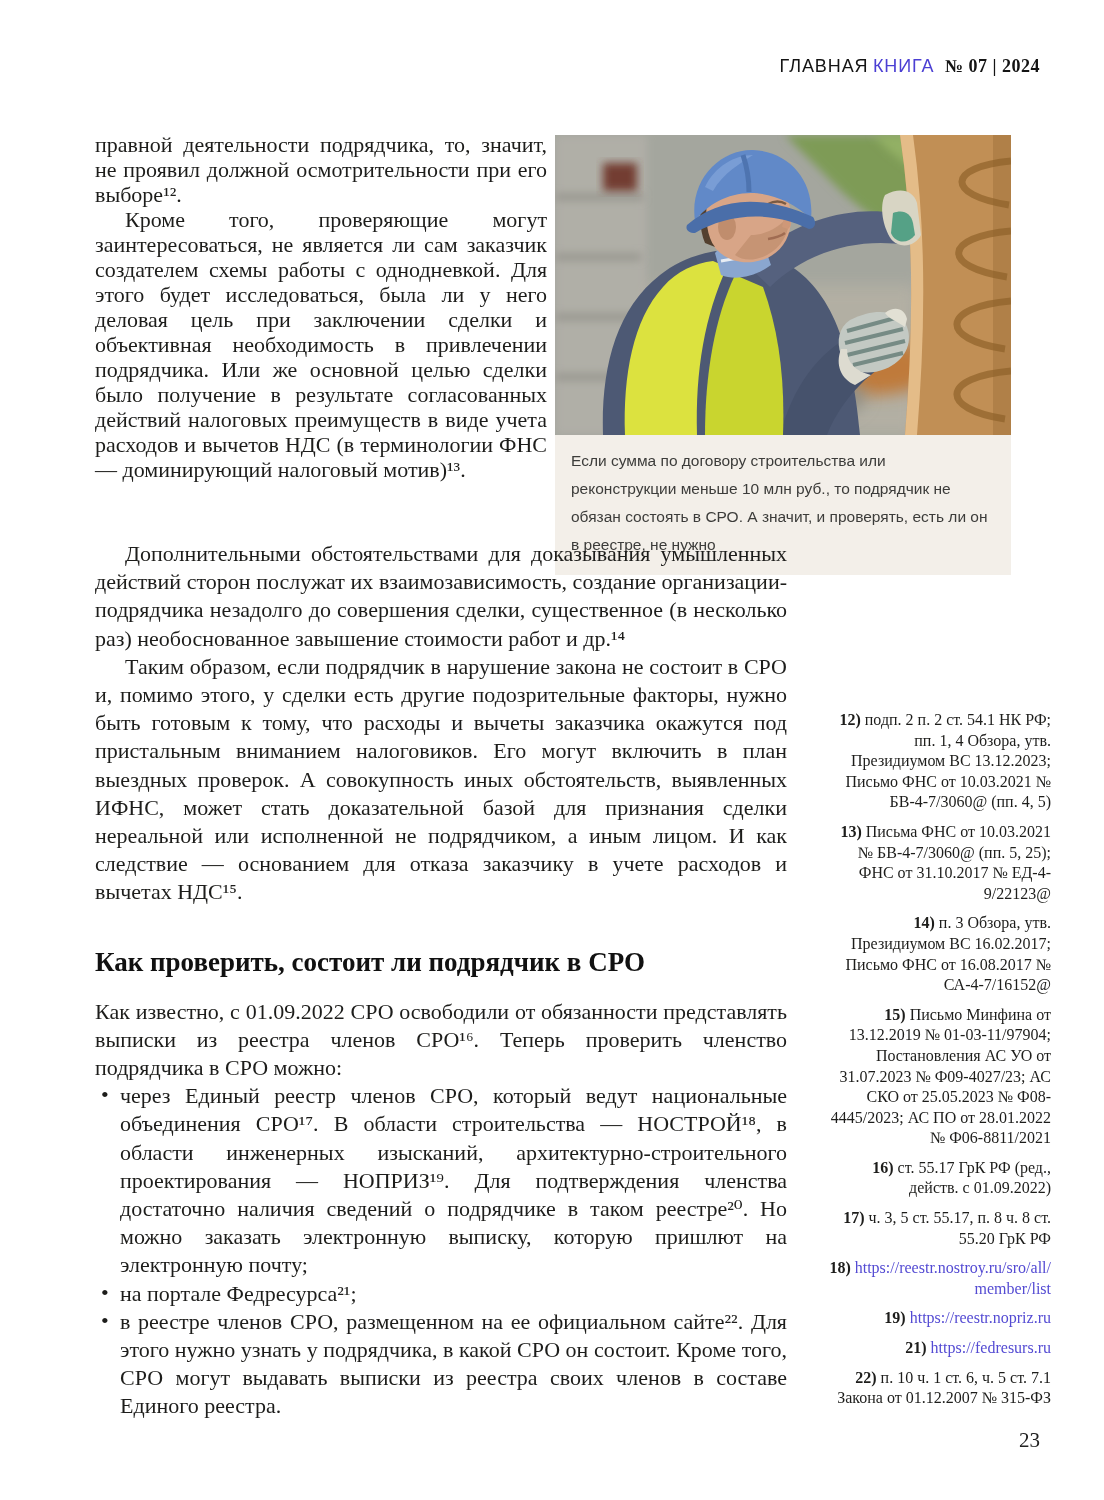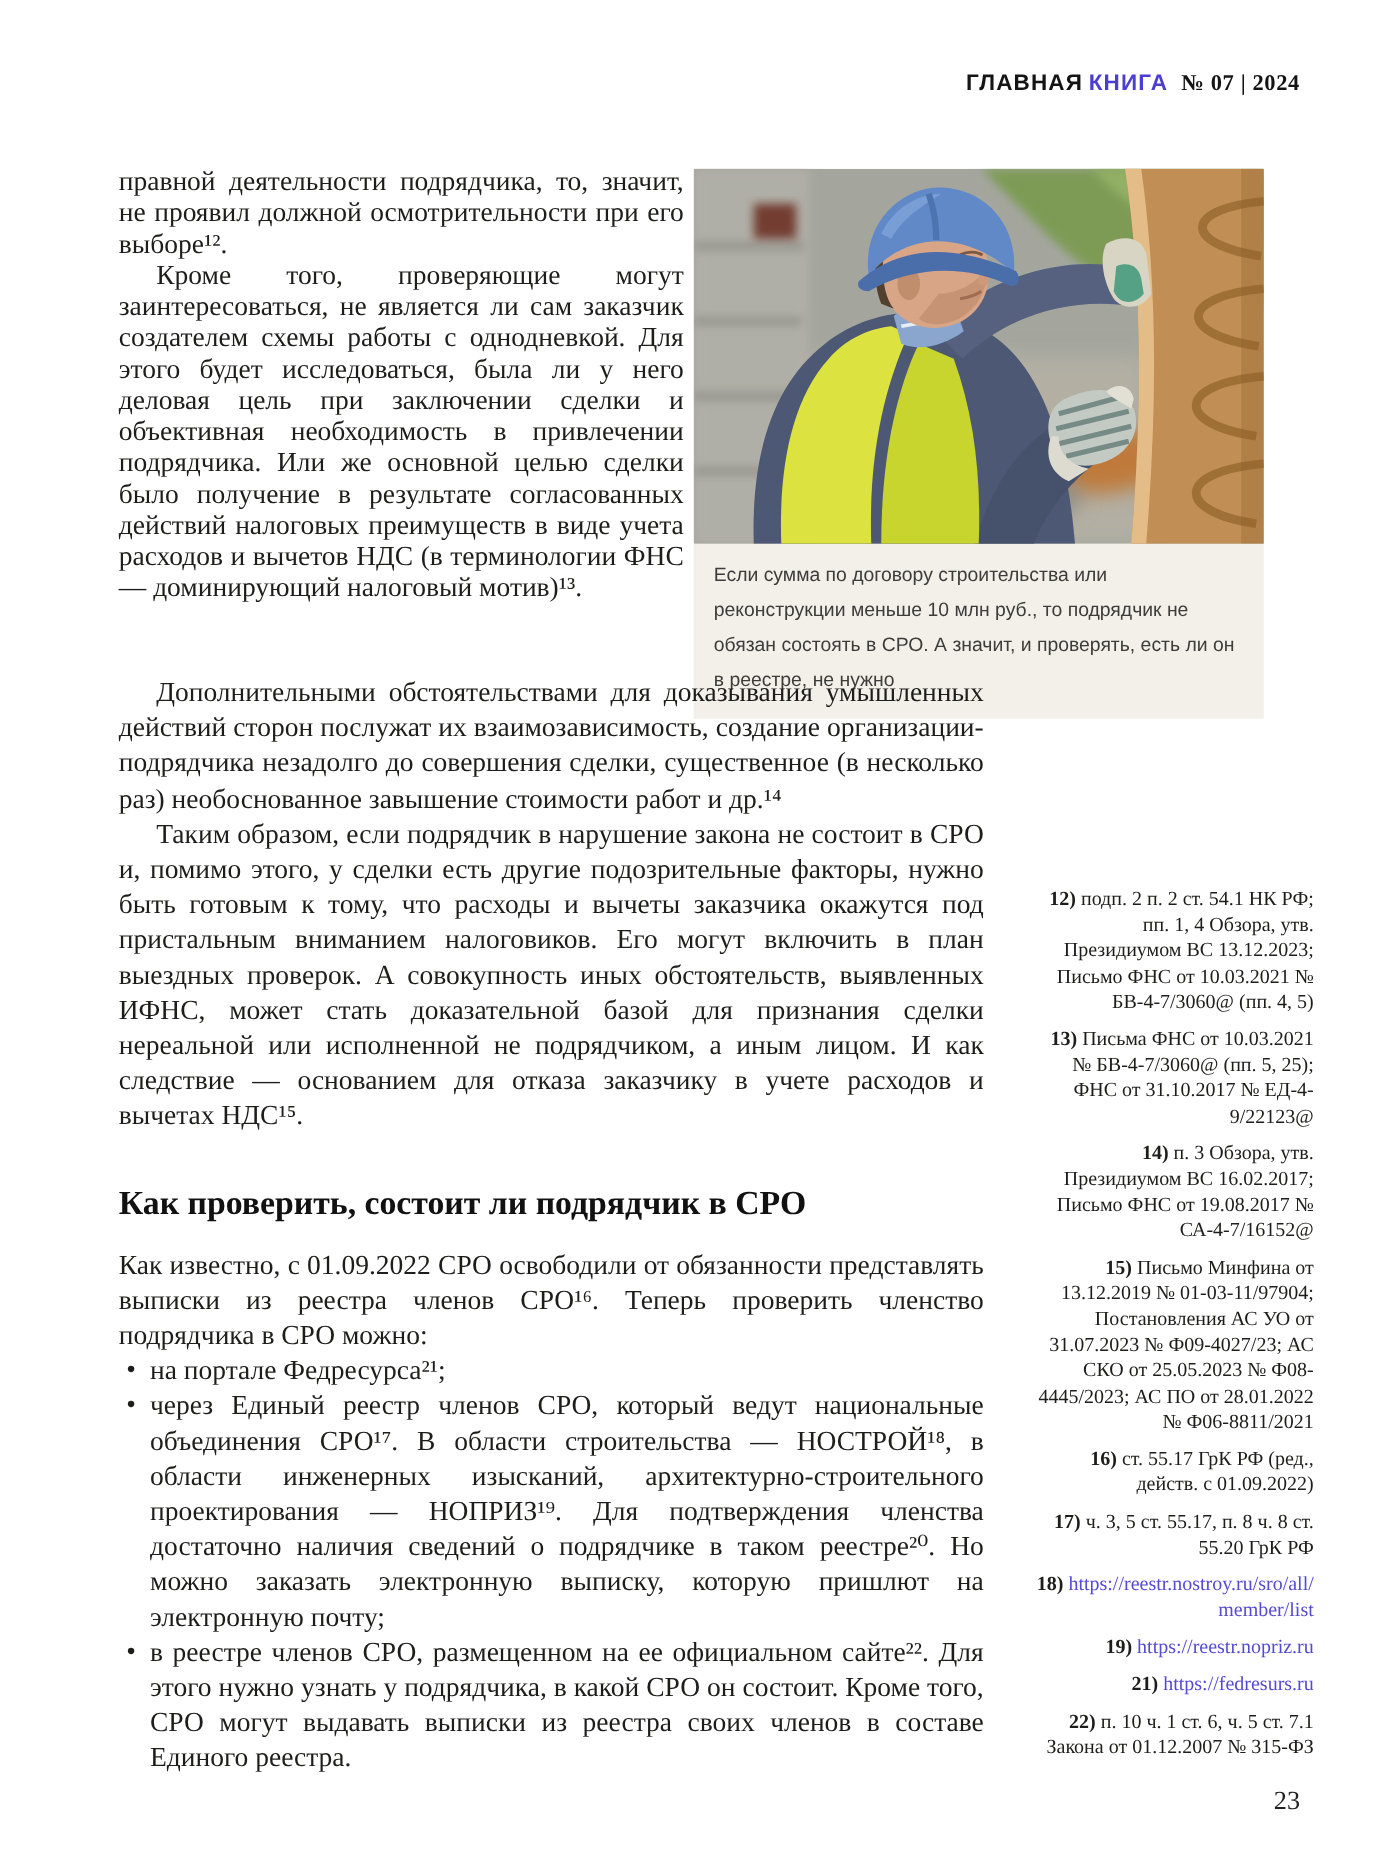--- a/index.html
+++ b/index.html
@@ -8,21 +8,21 @@
     --caption-bg:#f3efe9;
   }
   *{margin:0;padding:0;box-sizing:border-box;}
   html,body{background:#ffffff;}
   body{width:1104px;height:1500px;position:relative;overflow:hidden;
        font-family:"Liberation Serif","DejaVu Serif",serif;color:#1d1d1b;}
   .page{position:absolute;inset:0;background:#fff;}
 
   
   .masthead{position:absolute;top:56px;right:64px;font-size:18px;white-space:nowrap;}
-  .masthead .sans{font-family:"Liberation Sans","DejaVu Sans",sans-serif;font-weight:bold;letter-spacing:.9px;text-align:center;}
+  .masthead .sans{font-family:"Liberation Sans","DejaVu Sans",sans-serif;font-weight:normal;letter-spacing:.9px;text-align:center;}
   .masthead .brand-primary{color:#141414;}
   .masthead .brand-accent{color:var(--accent);}
   .masthead .issue{font-family:"Liberation Serif","DejaVu Serif",serif;font-weight:bold;color:#141414;letter-spacing:.5px;margin-left:6px;}
 
   
   .col-left{position:absolute;left:95px;top:132px;width:452px;
             font-size:22px;line-height:25px;text-align:justify;}
   .col-left p.indent{text-indent:30px;}
 
   
@@ -130,30 +130,30 @@
     </svg>
     <div class="caption">Если сумма по договору строительства или реконструкции меньше 10 млн руб., то подрядчик не обязан состоять в СРО. А значит, и проверять, есть ли он в реестре, не нужно</div>
   </div>
 
   <div class="main-flow">
     <p class="indent">Дополнительными обстоятельствами для доказывания умышленных действий сторон послужат их взаимозависимость, создание организации-подрядчика незадолго до совершения сделки, существенное (в несколько раз) необоснованное завышение стоимости работ и др.¹⁴</p>
     <p class="indent">Таким образом, если подрядчик в нарушение закона не состоит в СРО и, помимо этого, у сделки есть другие подозрительные факторы, нужно быть готовым к тому, что расходы и вычеты заказчика окажутся под пристальным вниманием налоговиков. Его могут включить в план выездных проверок. А совокупность иных обстоятельств, выявленных ИФНС, может стать доказательной базой для признания сделки нереальной или исполненной не подрядчиком, а иным лицом. И как следствие — основанием для отказа заказчику в учете расходов и вычетах НДС¹⁵.</p>
     <h2 class="section-heading">Как проверить, состоит ли подрядчик в СРО</h2>
     <p>Как известно, с 01.09.2022 СРО освободили от обязанности представлять выписки из реестра членов СРО¹⁶. Теперь проверить членство подрядчика в СРО можно:</p>
     <ul>
+      <li>через Единый реестр членов СРО, который ведут национальные объединения СРО¹⁷. В области строительства — НОСТРОЙ¹⁸, в области инженерных изысканий, архитектурно-строительного проектирования — НОПРИЗ¹⁹. Для подтверждения членства достаточно наличия сведений о подрядчике в таком реестре²⁰. Но можно заказать электронную выписку, которую пришлют на электронную почту;</li>
       <li>на портале Федресурса²¹;</li>
-      <li>через Единый реестр членов СРО, который ведут национальные объединения СРО¹⁷. В области строительства — НОСТРОЙ¹⁸, в области инженерных изысканий, архитектурно-строительного проектирования — НОПРИЗ¹⁹. Для подтверждения членства достаточно наличия сведений о подрядчике в таком реестре²⁰. Но можно заказать электронную выписку, которую пришлют на электронную почту;</li>
       <li>в реестре членов СРО, размещенном на ее официальном сайте²². Для этого нужно узнать у подрядчика, в какой СРО он состоит. Кроме того, СРО могут выдавать выписки из реестра своих членов в составе Единого реестра.</li>
     </ul>
   </div>
 
   <div class="sidebar">
     <p class="fn"><b>12)</b> <span>подп. 2 п. 2 ст. 54.1 НК РФ; пп. 1, 4 Обзора, утв. Президиумом ВС 13.12.2023; Письмо ФНС от 10.03.2021 № БВ-4-7/3060@ (пп. 4, 5)</span></p>
     <p class="fn"><b>13)</b> <span>Письма ФНС от 10.03.2021 № БВ-4-7/3060@ (пп. 5, 25); ФНС от 31.10.2017 № ЕД-4-9/22123@</span></p>
-    <p class="fn"><b>14)</b> <span>п. 3 Обзора, утв. Президиумом ВС 16.02.2017; Письмо ФНС от 19.08.2017 № СА-4-7/16152@</span></p>
+    <p class="fn"><b>14)</b> <span>п. 3 Обзора, утв. Президиумом ВС 16.02.2017; Письмо ФНС от 16.08.2017 № СА-4-7/16152@</span></p>
     <p class="fn"><b>15)</b> <span>Письмо Минфина от 13.12.2019 № 01-03-11/97904; Постановления АС УО от 31.07.2023 № Ф09-4027/23; АС СКО от 25.05.2023 № Ф08-4445/2023; АС ПО от 28.01.2022 № Ф06-8811/2021</span></p>
     <p class="fn"><b>16)</b> <span>ст. 55.17 ГрК РФ (ред., действ. с 01.09.2022)</span></p>
     <p class="fn"><b>17)</b> <span>ч. 3, 5 ст. 55.17, п. 8 ч. 8 ст. 55.20 ГрК РФ</span></p>
     <p class="fn"><b>18)</b> <a class="fn-link">https://reestr.nostroy.ru/sro/all/member/list</a></p>
     <p class="fn"><b>19)</b> <a class="fn-link">https://reestr.nopriz.ru</a></p>
     <p class="fn"><b>21)</b> <a class="fn-link">https://fedresurs.ru</a></p>
     <p class="fn"><b>22)</b> <span>п. 10 ч. 1 ст. 6, ч. 5 ст. 7.1 Закона от 01.12.2007 № 315-ФЗ</span></p>
   </div>
 
   <div class="page-num">23</div>

